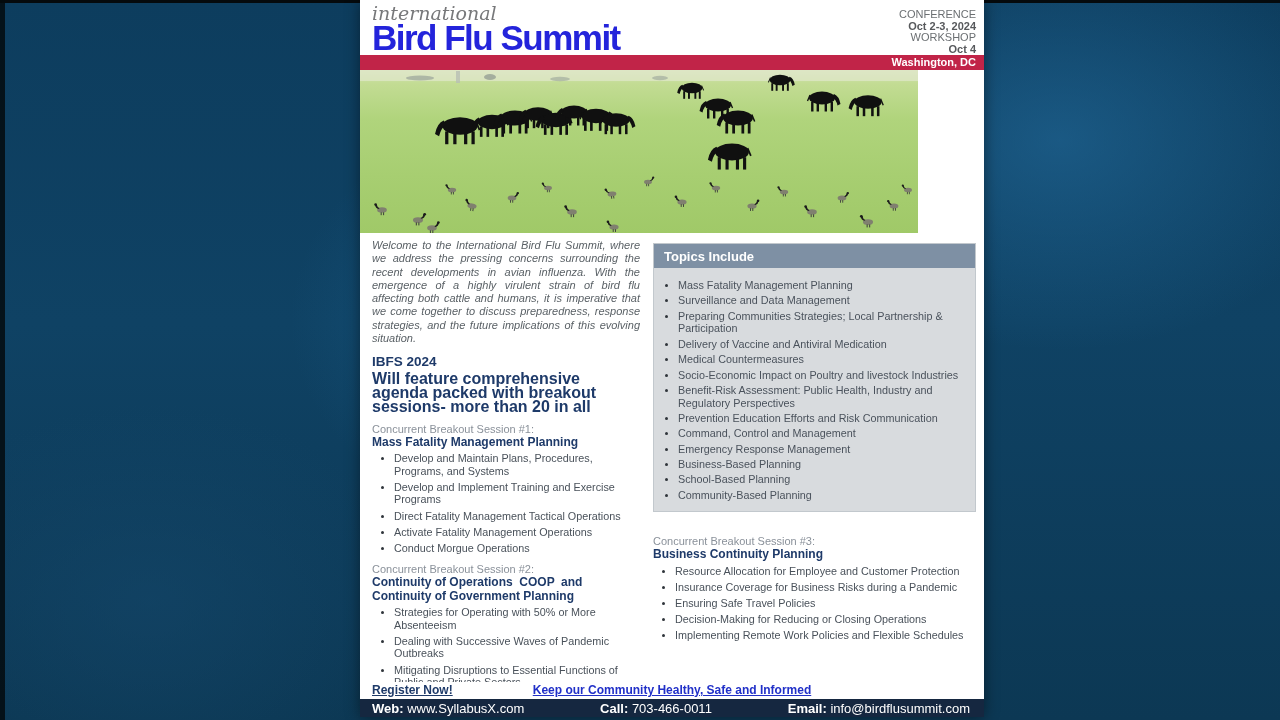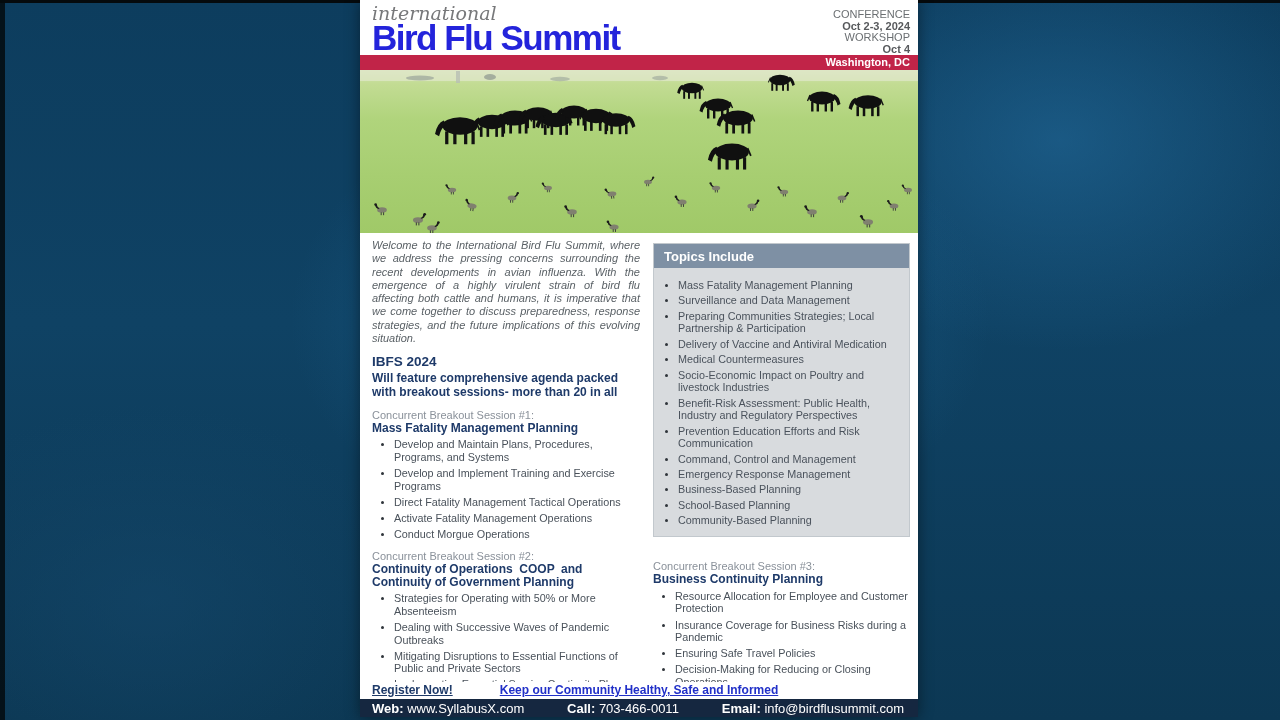--- a/index.html
+++ b/index.html
@@ -10,21 +10,21 @@
       radial-gradient(500px 340px at 640px 320px, rgba(34,116,168,.55), rgba(34,116,168,0) 70%),
       radial-gradient(420px 300px at 1060px 140px, rgba(36,110,160,.55), rgba(36,110,160,0) 70%),
       radial-gradient(380px 280px at 150px 600px, rgba(20,70,105,.6), rgba(20,70,105,0) 70%),
       linear-gradient(180deg, #0d3d5e 0%, #0f4264 45%, #0c3854 100%);
     position:relative;
   }
   .top-strip { position:absolute; left:0; top:0; width:1280px; height:3px; background:#050a0d; z-index:1; }
   .left-strip { position:absolute; left:0; top:0; width:5px; height:720px; background:rgba(4,10,14,.85); z-index:1; }
 
   .page {
-    position:absolute; left:360px; top:0; width:558px; height:717px;
+    position:absolute; left:360px; top:0; width:624px; height:717px;
     background:#ffffff; z-index:2; display:flex; flex-direction:column;
     box-shadow:0 0 14px rgba(0,0,0,.45);
   }
 
   
   .masthead { position:relative; height:55px; padding:3px 8px 0 12px; }
   .kicker { font-family:"DejaVu Serif", serif; font-style:italic; color:#77787a; font-size:19px; line-height:20px; }
   .brand-title { color:#2424db; font-weight:bold; font-size:35px; line-height:30px; letter-spacing:-1.5px; }
   .mast-right { position:absolute; right:8px; top:9px; text-align:right; font-size:11px; line-height:11.5px; color:#6b6f72; }
   .mast-right .b { font-weight:bold; color:#57595c; }
@@ -38,21 +38,21 @@
   .hero svg { display:block; }
 
   
   .content { flex:1; display:flex; gap:13px; padding:6px 8px 0 12px; overflow:hidden; }
   .col-left { width:268px; flex:0 0 268px; }
   .col-right { flex:1; }
 
   .intro { font-size:11px; line-height:13.3px; color:#5a6166; text-align:justify; margin-bottom:9px;font-style:italic; }
 
   .agenda-title { color:#1e3a69; font-weight:bold; font-size:13.5px; margin:5px 0 3px; }
-  .agenda-sub { color:#1e3a69; font-weight:bold; font-size:12px; line-height:13.8px; margin-bottom:6px; }
+  .agenda-sub { color:#1e3a69; font-weight:bold; font-size:16px; line-height:13.8px; margin-bottom:6px; }
 
   .session-label { color:#8a919a; font-size:11px; margin-top:9px; }
   .session-title { color:#1e3a69; font-weight:bold; font-size:12px; line-height:13.4px; margin:1px 0 3px; white-space:pre-wrap; }
 
   ul.bullets { list-style:disc outside; margin:3px 0 0 0; padding-left:22px; }
   ul.bullets li { font-size:10.8px; line-height:12.6px; color:#49515a; margin-bottom:3.5px; }
   ul.bullets li::marker { color:#30353b; font-size:10px; }
 
   
   .topics-box { margin-top:4px; border:1px solid #c2c8cd; }

